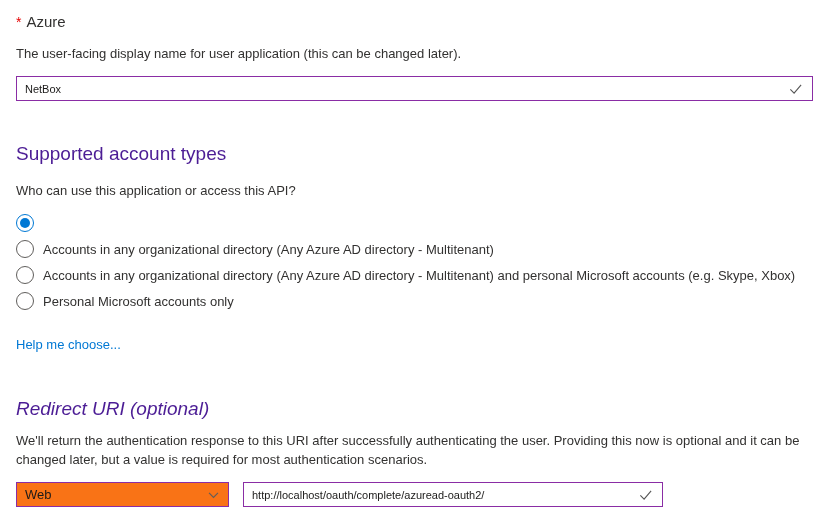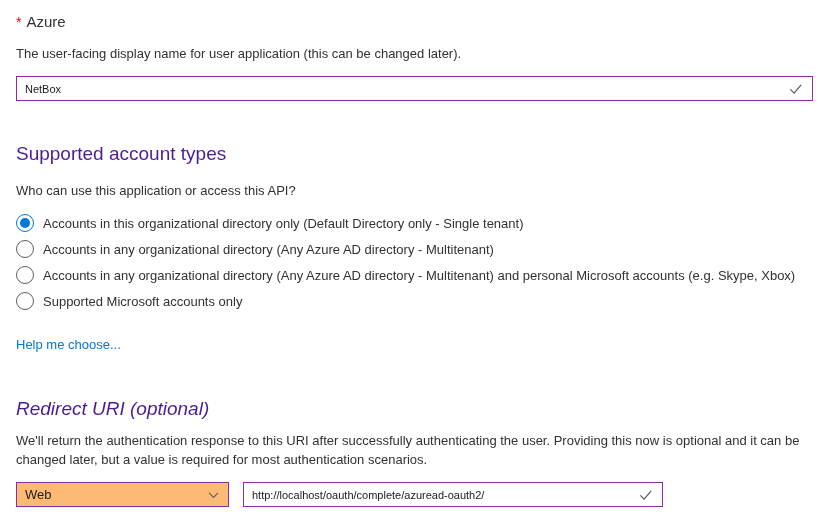--- a/index.html
+++ b/index.html
@@ -68,21 +68,21 @@
   .radio-label { font-size: 13px; white-space: nowrap; color: #323130; }
 
   .help-link {
     display: inline-block; margin-top: 20px;
     font-size: 13px; color: #0078d4; cursor: pointer; text-decoration: none;
   }
 
   .uri-row { display: flex; margin-top: 13px; }
   .select-field {
     position: relative; width: 213px; height: 25px;
-    border: 1px solid #8a2da5; background: #fdba74;
+    border: 1px solid #8a2da5; background: #f97316;
     display: flex; align-items: center;
     padding: 0 28px 0 8px; font-size: 13px; color: #1b1a19;
     cursor: pointer; flex: none;
   }
   .select-chevron {
     position: absolute; right: 8px; top: 50%;
     transform: translateY(-50%);
     display: flex; align-items: center; pointer-events: none;
   }
   .uri-field {
@@ -109,36 +109,35 @@
   </div>
 
   
   <h2 class="section-title">Supported account types</h2>
 
   <p class="question">Who can use this application or access this API?</p>
 
   <div class="radio-group">
   <div class="radio-row selected">
     <span class="radio-outer"></span>
-    <span class="radio-label">Accounts in this organizational directory only (Default Directory only - Single tenant)</span>
   </div>
 
   <div class="radio-row">
     <span class="radio-outer"></span>
     <span class="radio-label">Accounts in any organizational directory (Any Azure AD directory - Multitenant)</span>
   </div>
 
   <div class="radio-row">
     <span class="radio-outer"></span>
     <span class="radio-label">Accounts in any organizational directory (Any Azure AD directory - Multitenant) and personal Microsoft accounts (e.g. Skype, Xbox)</span>
   </div>
 
   <div class="radio-row">
     <span class="radio-outer"></span>
-    <span class="radio-label">Supported Microsoft accounts only</span>
+    <span class="radio-label">Personal Microsoft accounts only</span>
   </div>
 </div>
 
   <a class="help-link">Help me choose...</a>
 
   
   <h2 class="section-title redirect">Redirect URI (optional)</h2>
 
   <p class="desc">We'll return the authentication response to this URI after successfully authenticating the user. Providing this now is optional and it can be changed later, but a value is required for most authentication scenarios.</p>
 

